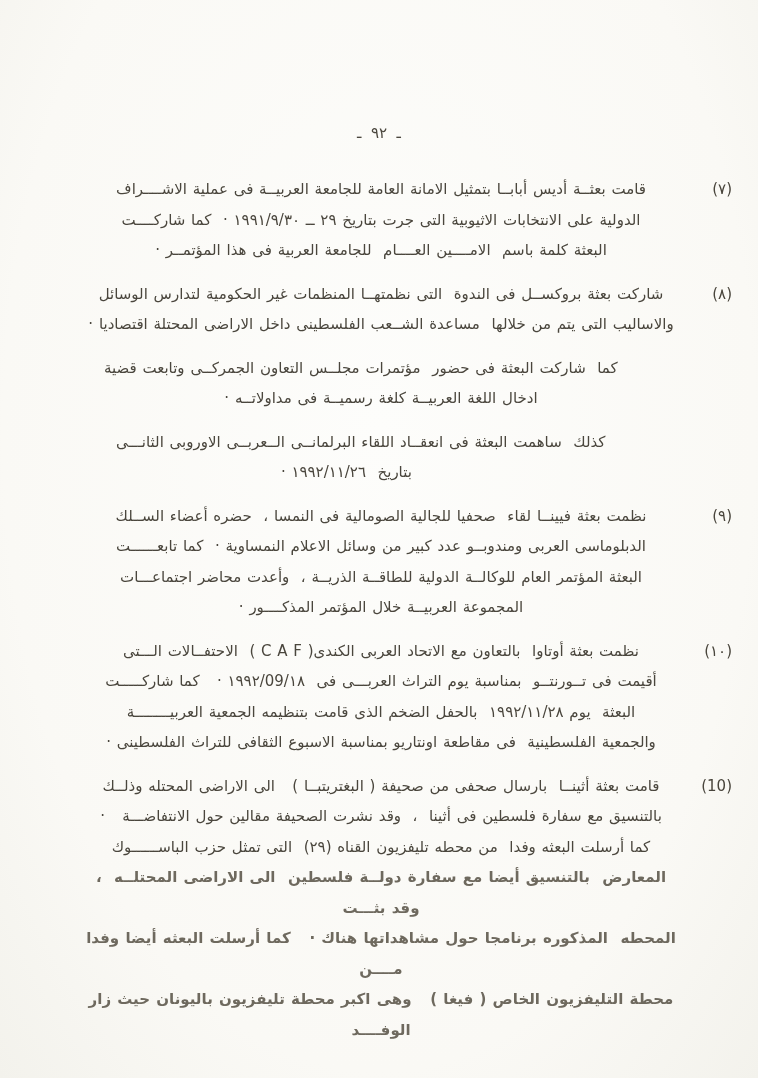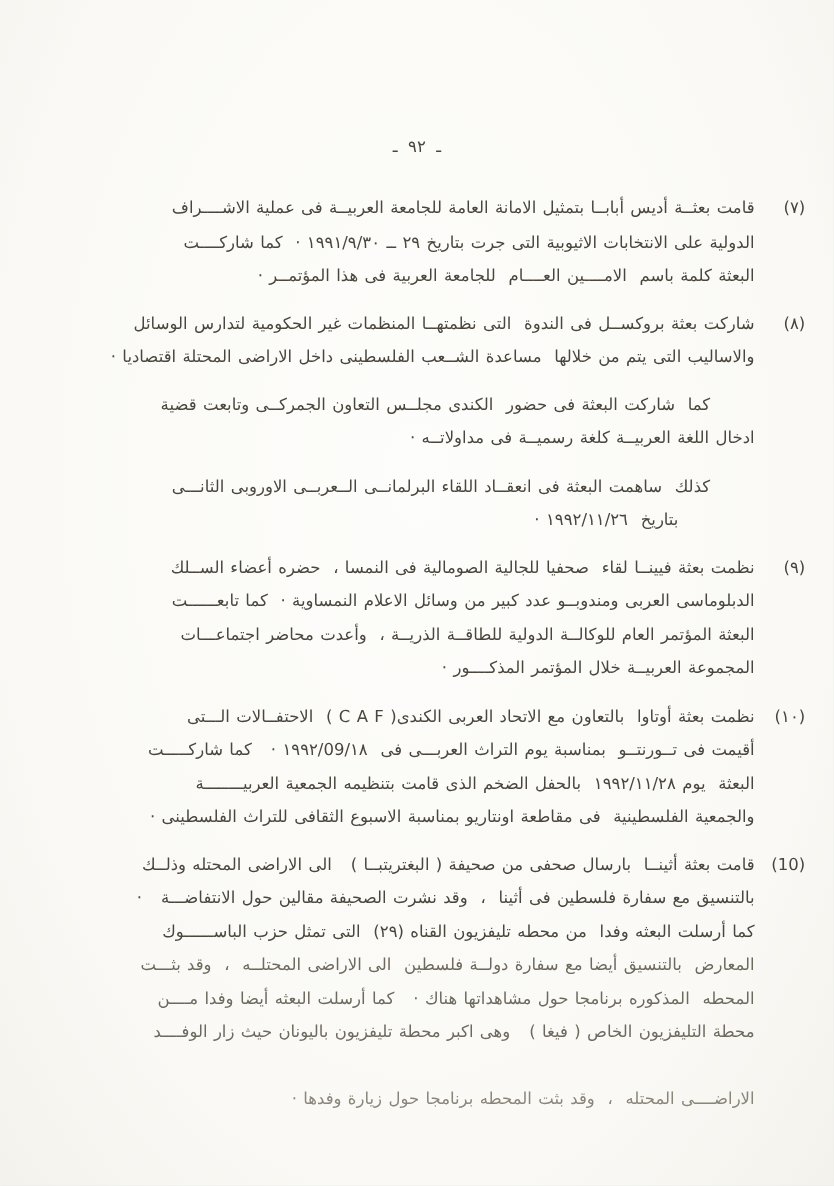--- a/index.html
+++ b/index.html
@@ -44,27 +44,27 @@
     color: #49453c;
     white-space: nowrap;
   }
   .body {
     flex: 1 1 auto;
     min-width: 0;
   }
   .line {
     font-size: 15px;
     line-height: 30.5px;
-    text-align: right;
+    text-align: center;
     white-space: pre-wrap;
     word-spacing: 1px;
     color: #4a463d;
   }
   
-  .para:last-child .line:nth-child(n+4) { color: #6e695e; }
+  .para:last-child .line:nth-child(n+4) { color: #6e695e; font-weight: bold; }
   .para:last-child .line:nth-child(7)  { color: #8a857a; margin-top: 30px; }
   .para.cont .num { visibility: hidden; }
 </style>
 </head>
 <body>
 
 <div class="sheet">
   <div class="page-number">ـ  ٩٢  ـ</div>
   <div class="content">
       <div class="para">
@@ -78,21 +78,21 @@
       <div class="para">
         <div class="num">(٨)</div>
         <div class="body">
           <div class="line">شاركت بعثة بروكســل فى الندوة  التى نظمتهــا المنظمات غير الحكومية لتدارس الوسائل</div>
           <div class="line">والاساليب التى يتم من خلالها  مساعدة الشــعب الفلسطينى داخل الاراضى المحتلة اقتصاديا ·</div>
         </div>
       </div>
       <div class="para cont">
         <div class="num"></div>
         <div class="body">
-          <div class="line">       كما  شاركت البعثة فى حضور  الكندى مجلــس التعاون الجمركــى وتابعت قضية</div>
+          <div class="line">       كما  شاركت البعثة فى حضور  مؤتمرات مجلــس التعاون الجمركــى وتابعت قضية</div>
           <div class="line">ادخال اللغة العربيــة كلغة رسميــة فى مداولاتــه ·</div>
         </div>
       </div>
       <div class="para cont">
         <div class="num"></div>
         <div class="body">
           <div class="line">       كذلك  ساهمت البعثة فى انعقــاد اللقاء البرلمانــى الــعربــى الاوروبى الثانـــى</div>
           <div class="line">            بتاريخ  ١٩٩٢/١١/٢٦ ·</div>
         </div>
       </div>

